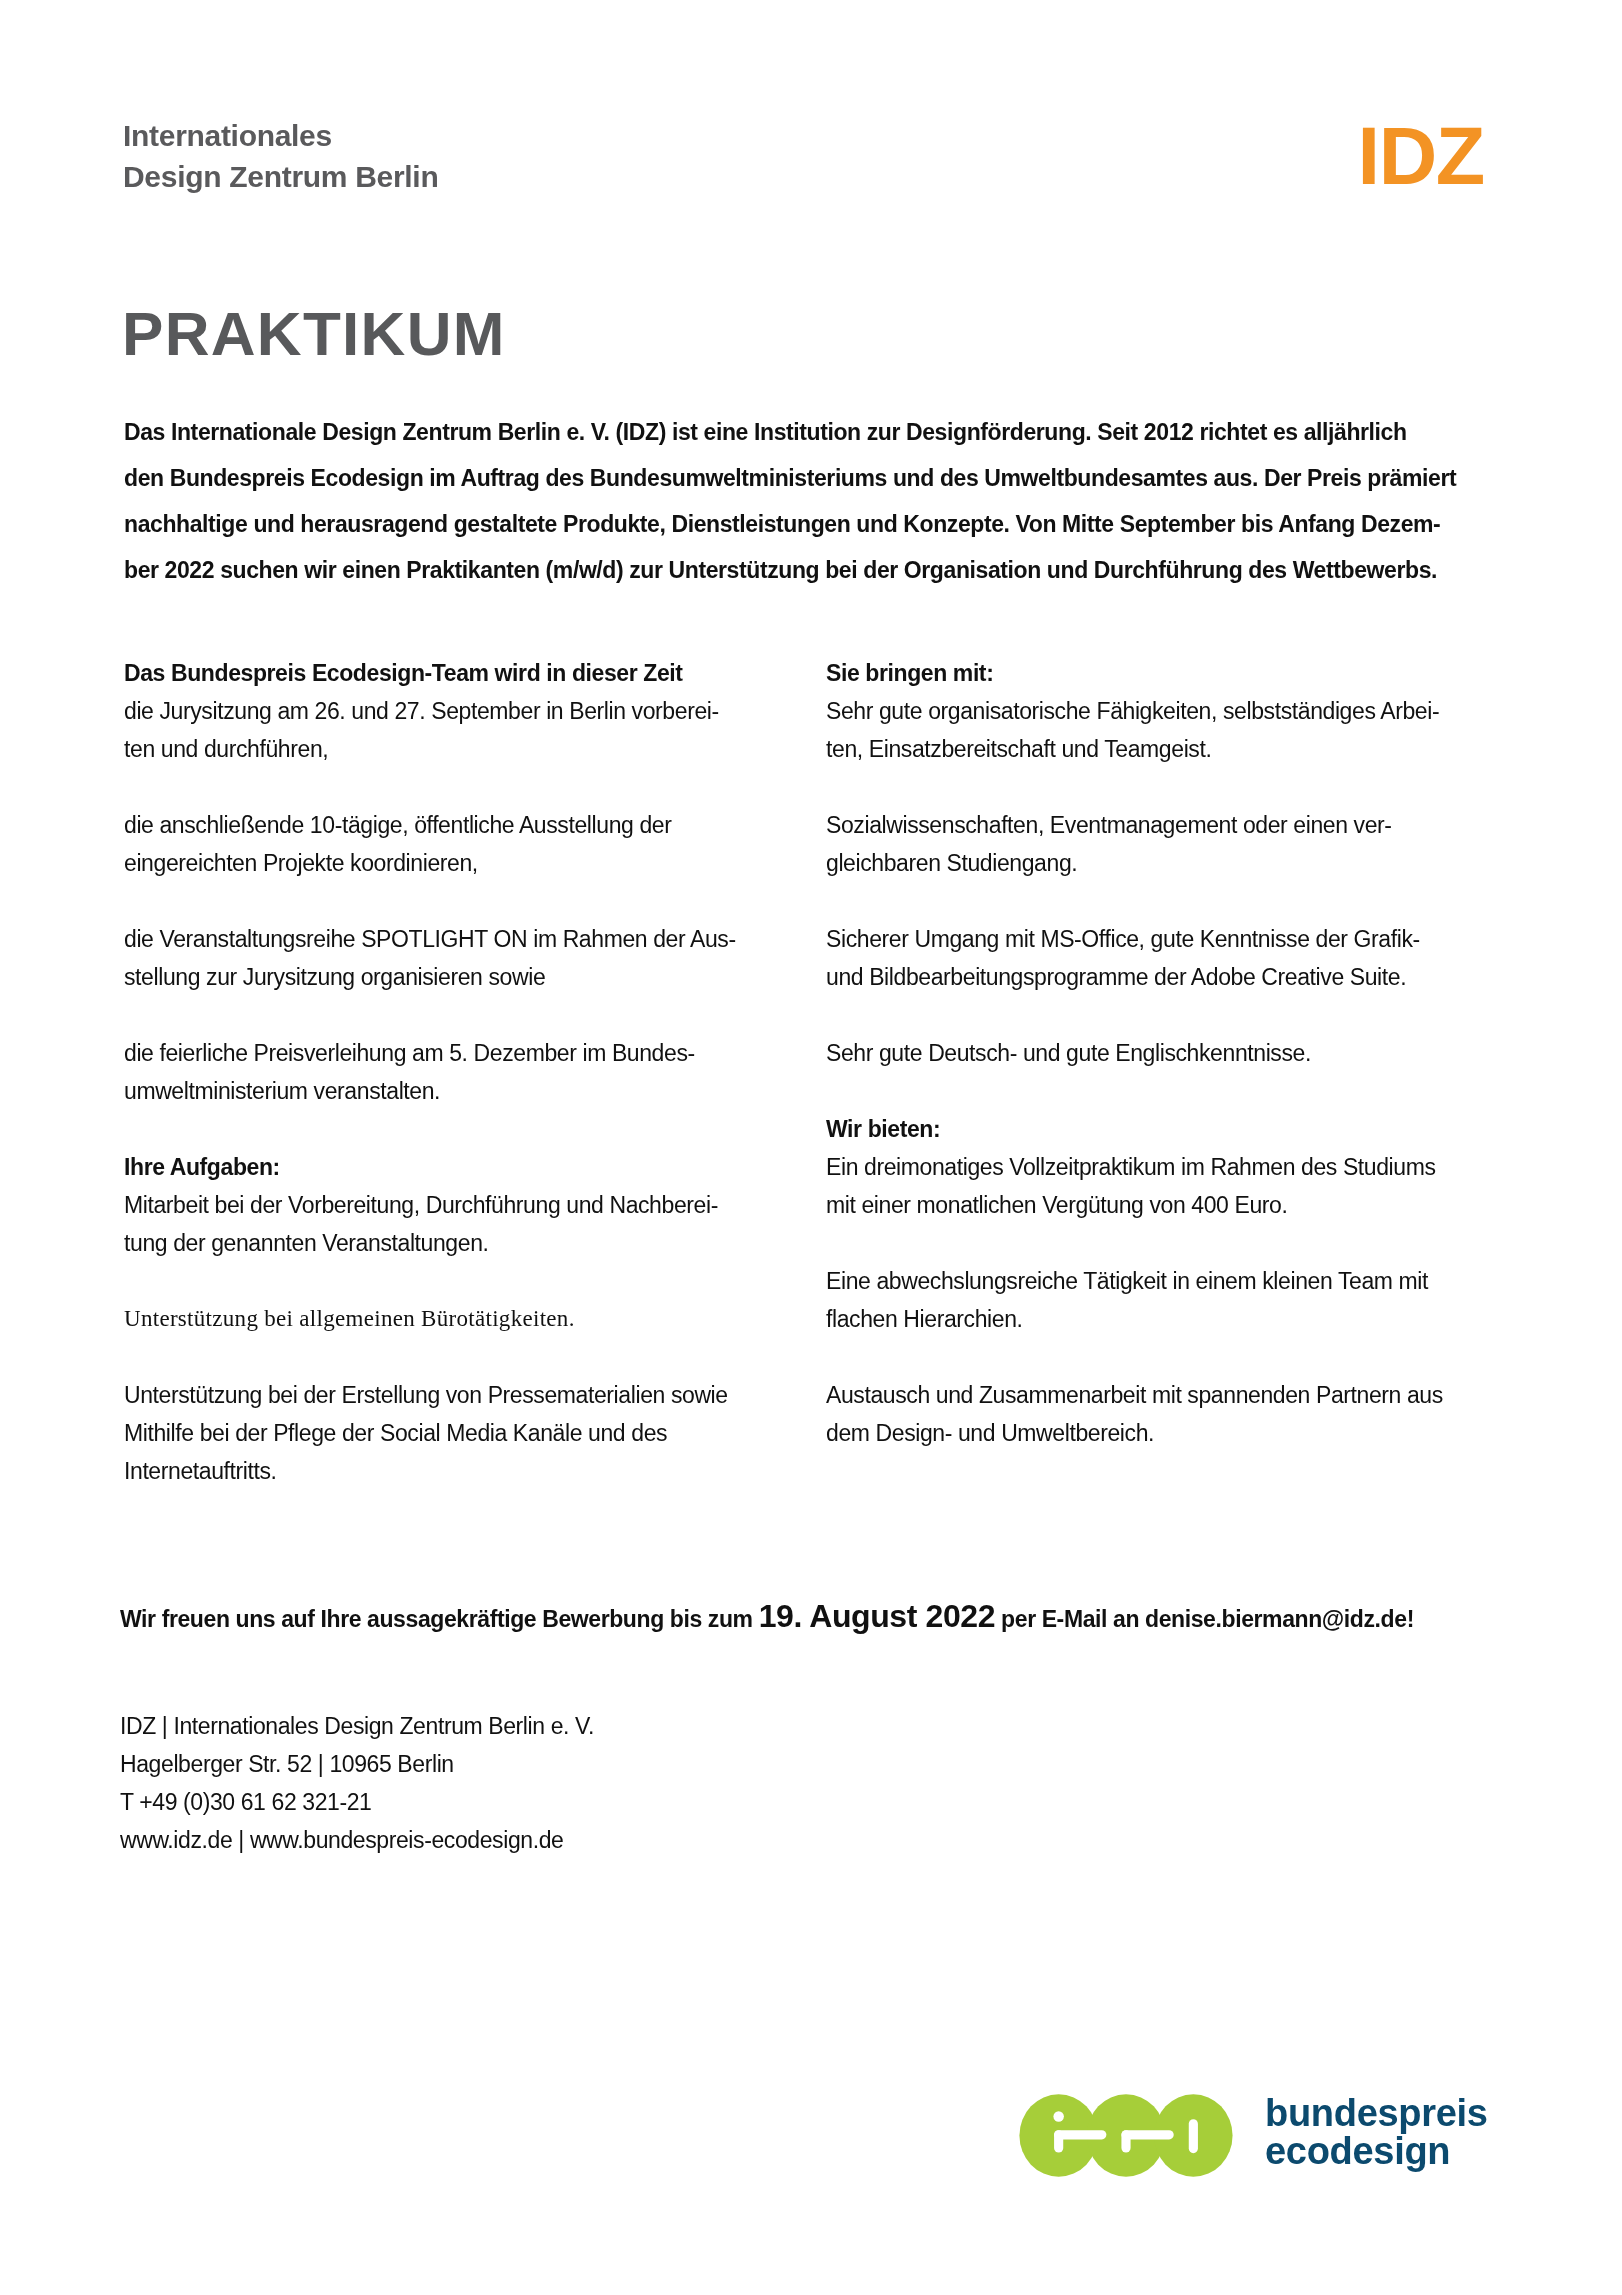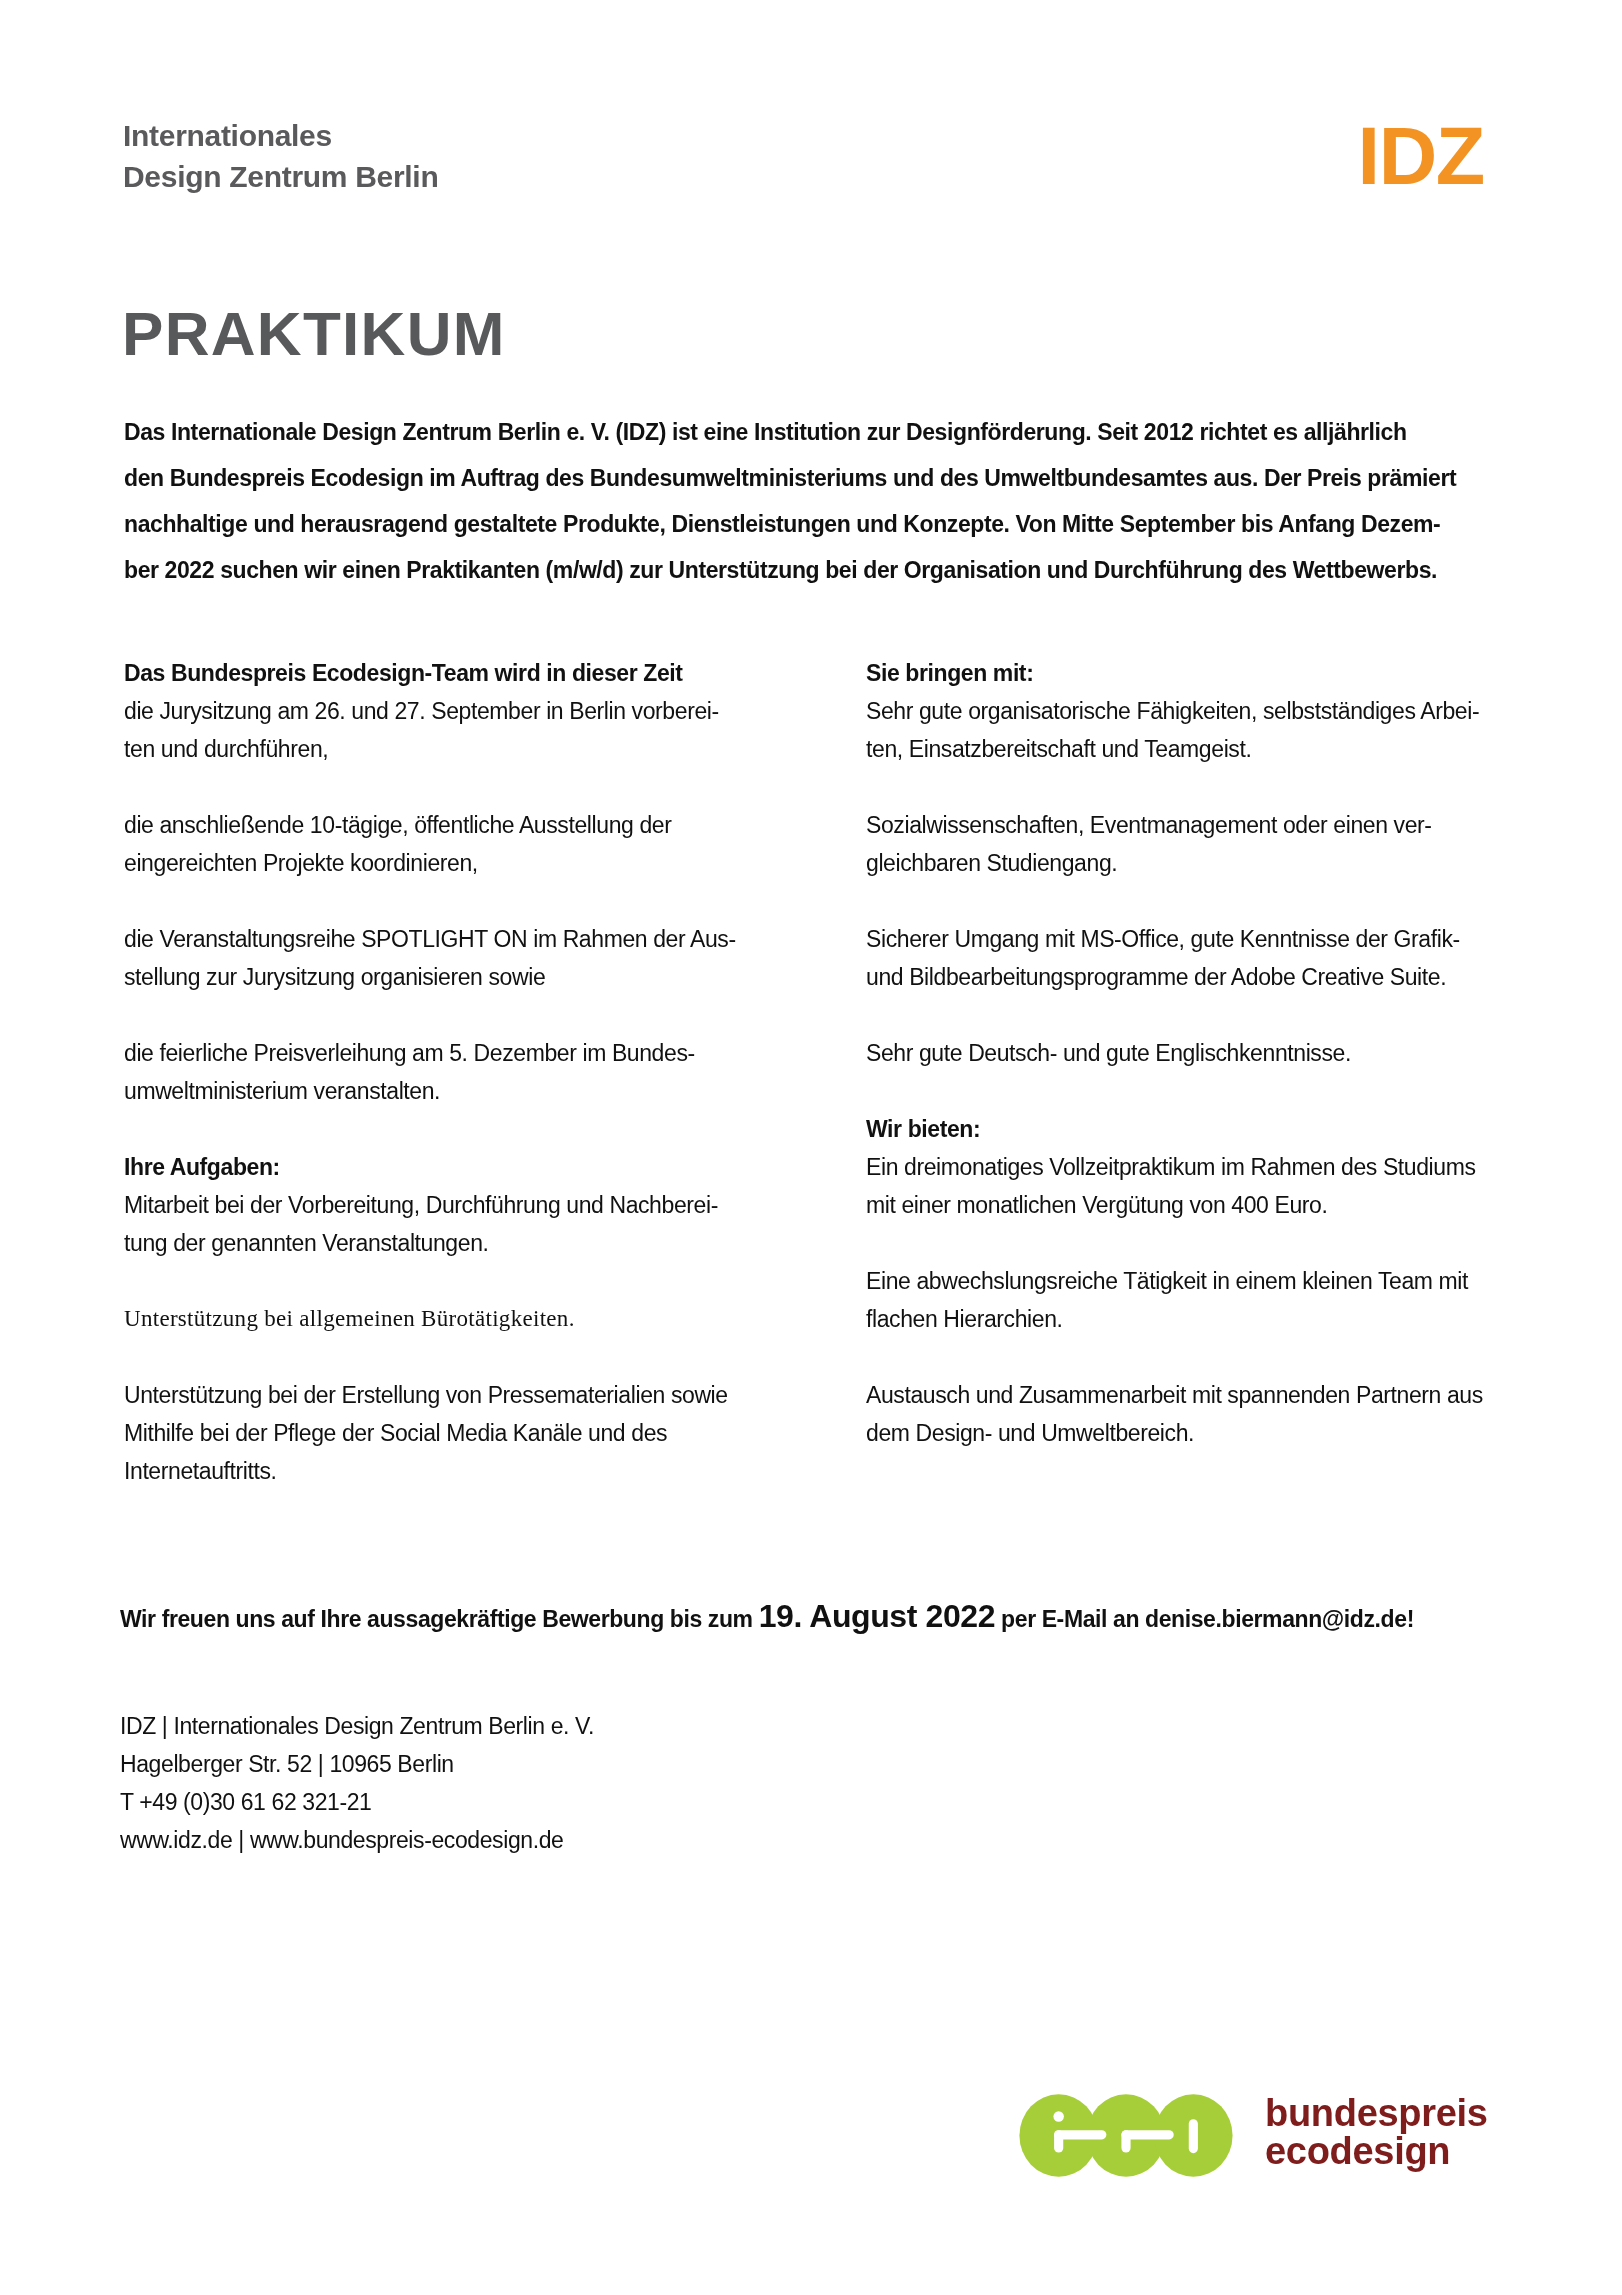--- a/index.html
+++ b/index.html
@@ -16,39 +16,39 @@
     .title { position: absolute; left: 122px; top: 298px; color: #58595b;
              font-weight: 700; font-size: 62px; line-height: 72px; letter-spacing: 1.3px; margin: 0; }
 
     .intro { position: absolute; left: 124px; top: 409px; width: 1381px;
              font-weight: 700; font-size: 23px; line-height: 46px; letter-spacing: -0.4px; margin: 0; }
     .intro div { white-space: nowrap; }
 
     .col { position: absolute; top: 654px; width: 667px; font-size: 23px;
            line-height: 38px; letter-spacing: -0.4px; }
     .col-left { left: 124px; }
-    .col-right { left: 866px; }
+    .col-right { left: 826px; }
 
     .block { margin: 0 0 38px 0; }
     .block div { white-space: nowrap; }
     .heading { font-weight: 700; }
     .serif { font-family: "Liberation Serif", "DejaVu Serif", serif; letter-spacing: 0.3px; }
 
     .closing { position: absolute; left: 120px; top: 1597px; font-size: 23px; line-height: 39px;
                font-weight: 700; letter-spacing: -0.4px; white-space: nowrap; }
     .closing .emph { font-weight: 700; font-size: 32px; }
 
     .address { position: absolute; left: 120px; top: 1707px; font-size: 23px; line-height: 38px;
                letter-spacing: -0.4px; }
     .address div { white-space: nowrap; }
 
     .eco-logo { position: absolute; left: 1018px; top: 2093px; width: 458px; height: 98px; }
     .eco-mark { position: absolute; left: 0; top: 0; width: 216px; height: 85px; }
     .eco-text { position: absolute; left: 247px; top: 1.3px; font-weight: 700; font-size: 38px;
-                line-height: 38px; color: #7f1d1d; letter-spacing: -0.3px; }
+                line-height: 38px; color: #0c4a6e; letter-spacing: -0.3px; }
     .eco-text div { white-space: nowrap; }
   </style>
 </head>
 <body>
 
 <div class="org-name">
   <div>Internationales</div>
   <div>Design Zentrum Berlin</div>
 </div>
 <div class="idz-logo">IDZ</div>

